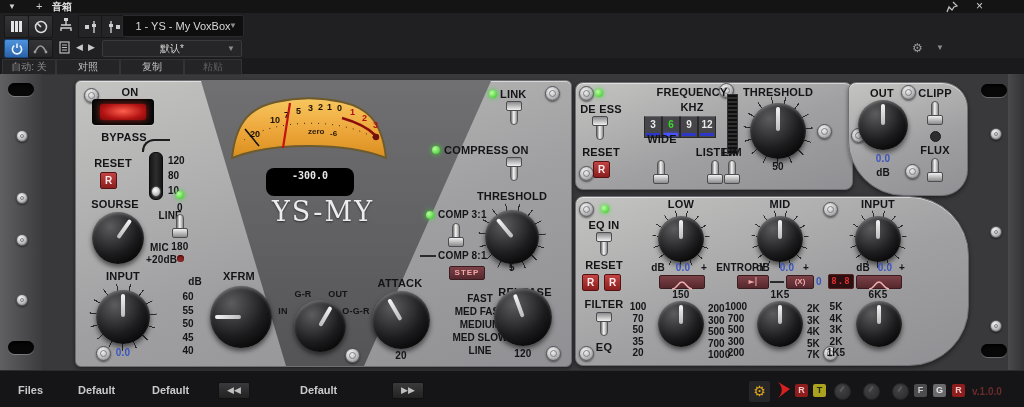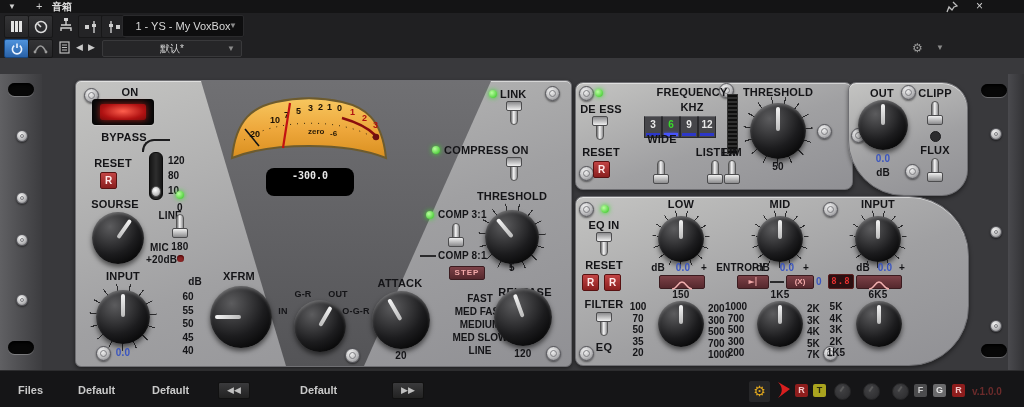--- a/index.html
+++ b/index.html
@@ -181,20 +181,26 @@
     <span class="a icon-t" style="left:76px;top:4px;font-size:9px;color:#c9c9c9">◀</span>
     <span class="a icon-t" style="left:88px;top:4px;font-size:9px;color:#c9c9c9">▶</span>
     <div class="hdrop" style="left:102px;top:2px;width:138px;height:15px;background:#262628;border-color:#39393b;font-size:10px;line-height:15px">
       <span>默认*</span>
       <span class="car" style="line-height:15px">▼</span>
     </div>
     <span class="a icon-t" style="left:912px;top:3px;font-size:12px;color:#9a9a9a">⚙</span>
     <span class="a icon-t" style="left:936px;top:5px;font-size:8px;color:#8a8a8a">▼</span>
   </div>
 
+  <div class="a hostrow" style="top:58px;height:16px;background:#1a1a1c">
+    <div class="tabbox" style="left:2px;top:1px;width:52px;color:#8d8d8d"><span>自动: 关</span></div>
+    <div class="tabbox" style="left:56px;top:1px;width:62px"><span>对照</span></div>
+    <div class="tabbox" style="left:120px;top:1px;width:62px"><span>复制</span></div>
+    <div class="tabbox" style="left:184px;top:1px;width:56px;color:#5e5e5e"><span>粘贴</span></div>
+  </div>
 
   <div class="a ear" style="left:0;width:42px">
     <div class="slot" style="left:8px;top:9px"></div>
     <div class="slot" style="left:8px;top:267px"></div>
     <div class="screw sm" style="left:16px;top:56px"></div>
     <div class="screw sm" style="left:16px;top:118px"></div>
     <div class="screw sm" style="left:16px;top:160px"></div>
     <div class="screw sm" style="left:16px;top:220px"></div>
   </div>
   <div class="a ear" style="left:1008px;width:16px;background:linear-gradient(90deg,#4a4a4e,#333336)"></div>
@@ -280,20 +286,21 @@
     <text x="124" y="21" font-size="9" font-weight="bold" fill="#b01010">1</text>
     <text x="136" y="27" font-size="9" font-weight="bold" fill="#b01010">2</text>
     <text x="147" y="34" font-size="9" font-weight="bold" fill="#b01010">3</text>
     <text x="82" y="40" font-size="8" font-weight="bold" fill="#2a1c08">zero</text>
     <text x="104" y="42" font-size="8" font-weight="bold" fill="#2a1c08">-6</text>
     <line x1="19" y1="35" x2="33" y2="52" stroke="#151515" stroke-width="1.6"></line>
     <line x1="64" y1="9" x2="57" y2="54" stroke="#c21212" stroke-width="2.2"></line>
   </svg>
   <div class="readout" style="left:266px;top:168px;width:88px;height:28px">-300.0</div>
 
+  <span class="brand" style="left:238px;top:196px;width:170px">YS-MY</span>
 
   <span class="l s9" style="left:272px;top:306px;width:22px">IN</span>
   <span class="l s9" style="left:290px;top:289px;width:26px">G-R</span>
   <span class="l s9" style="left:324px;top:289px;width:28px">OUT</span>
   <span class="l s9" style="left:338px;top:306px;width:36px">O-G-R</span>
   <div class="knob" style="left:294px;top:300px;width:52px;height:52px;--rot:30deg"></div>
 
   <div class="led g" style="left:489px;top:90px"></div>
   <span class="l" style="left:500px;top:88px;width:40px;text-align:left">LINK</span>
   <div class="tog down" style="left:505px;top:100px">

